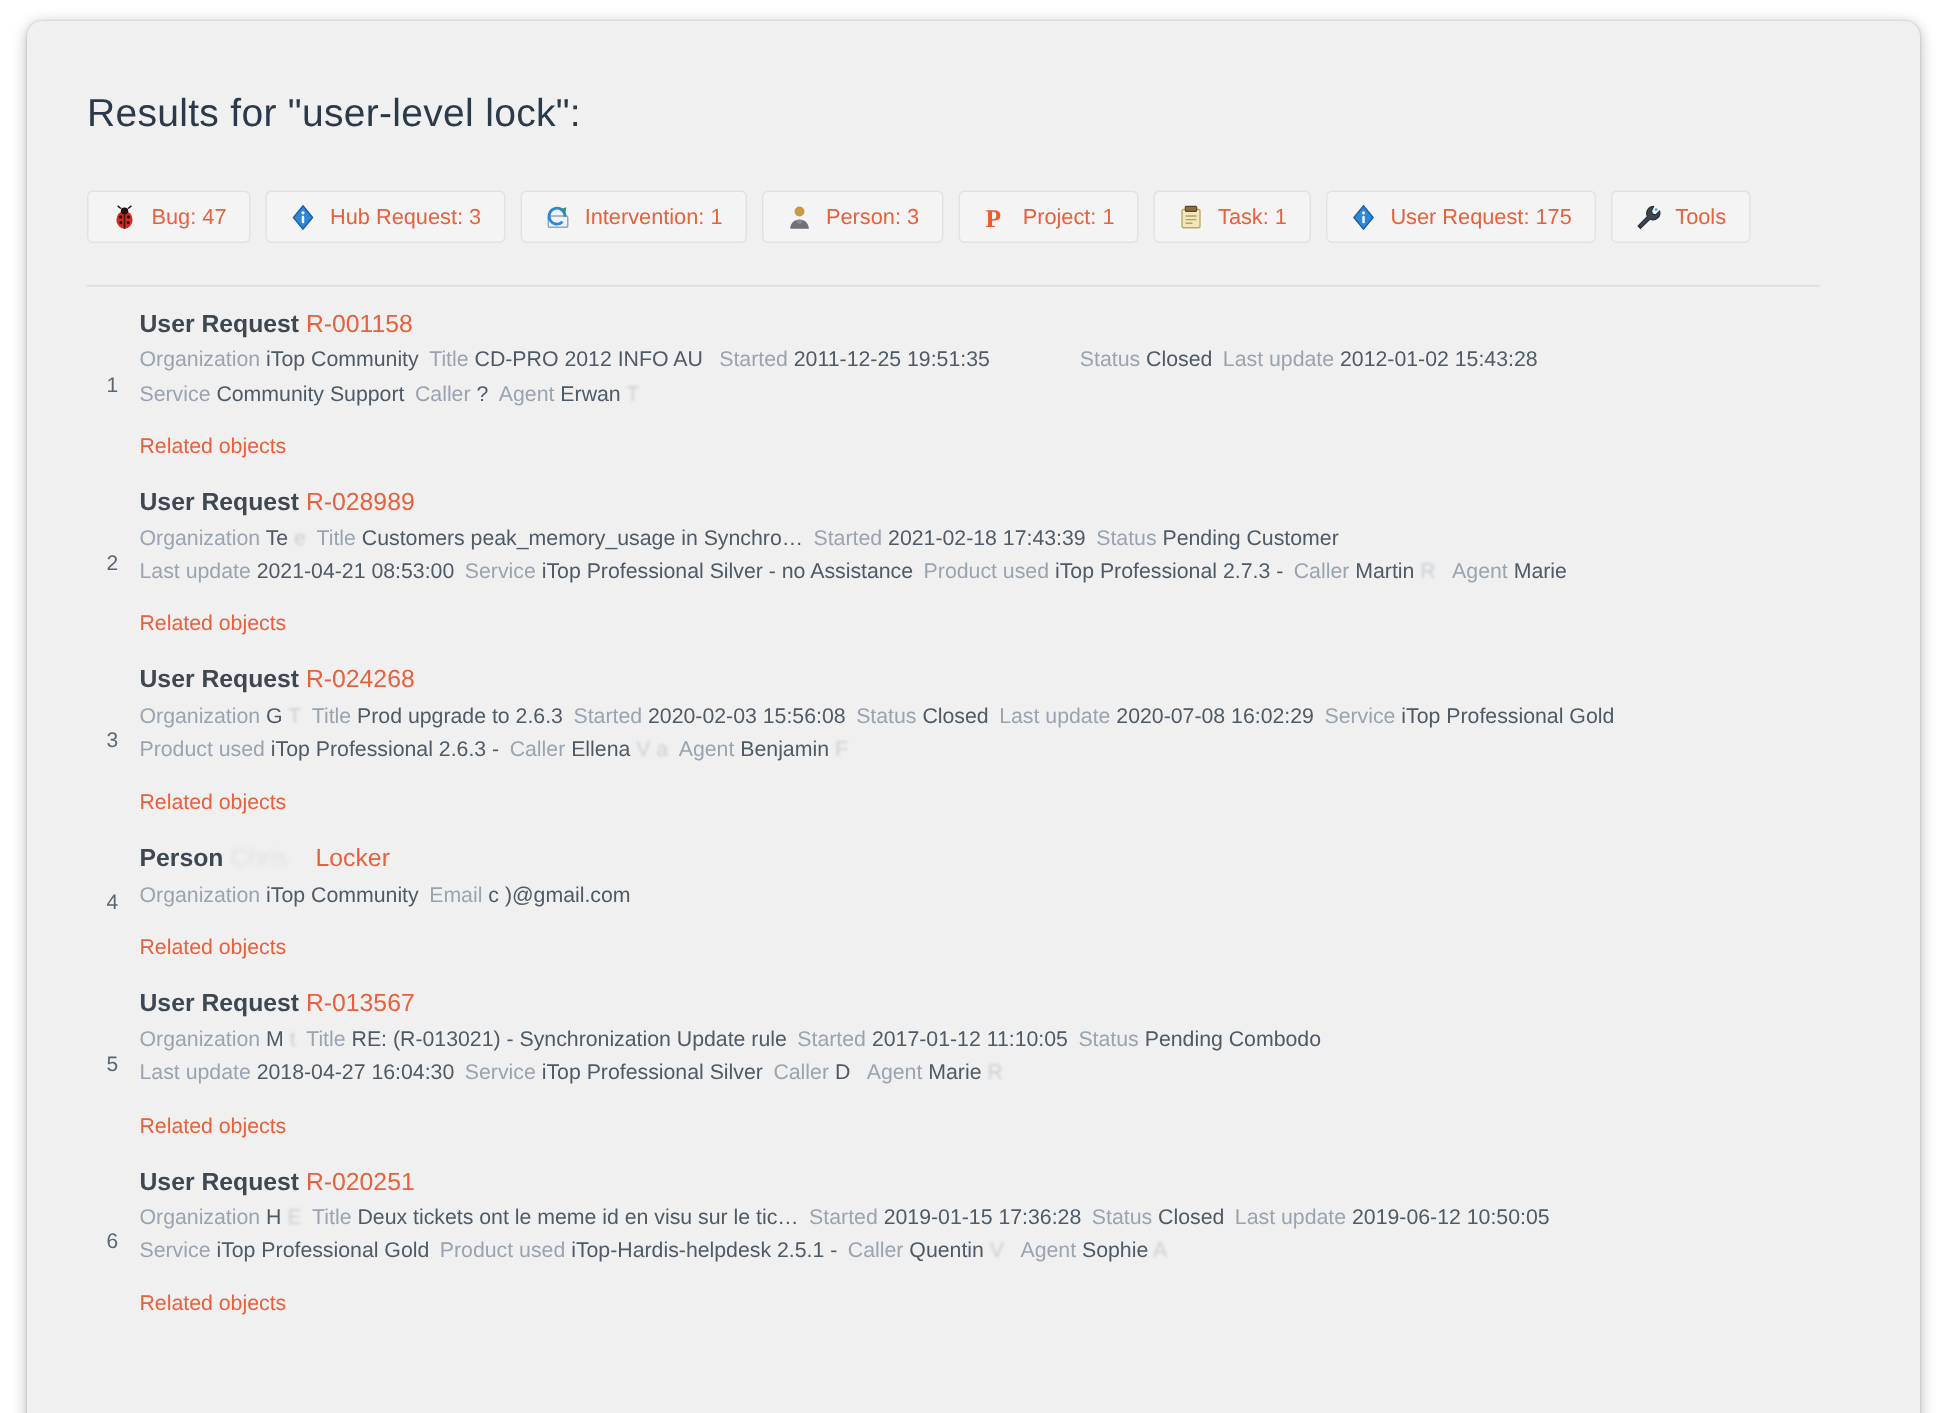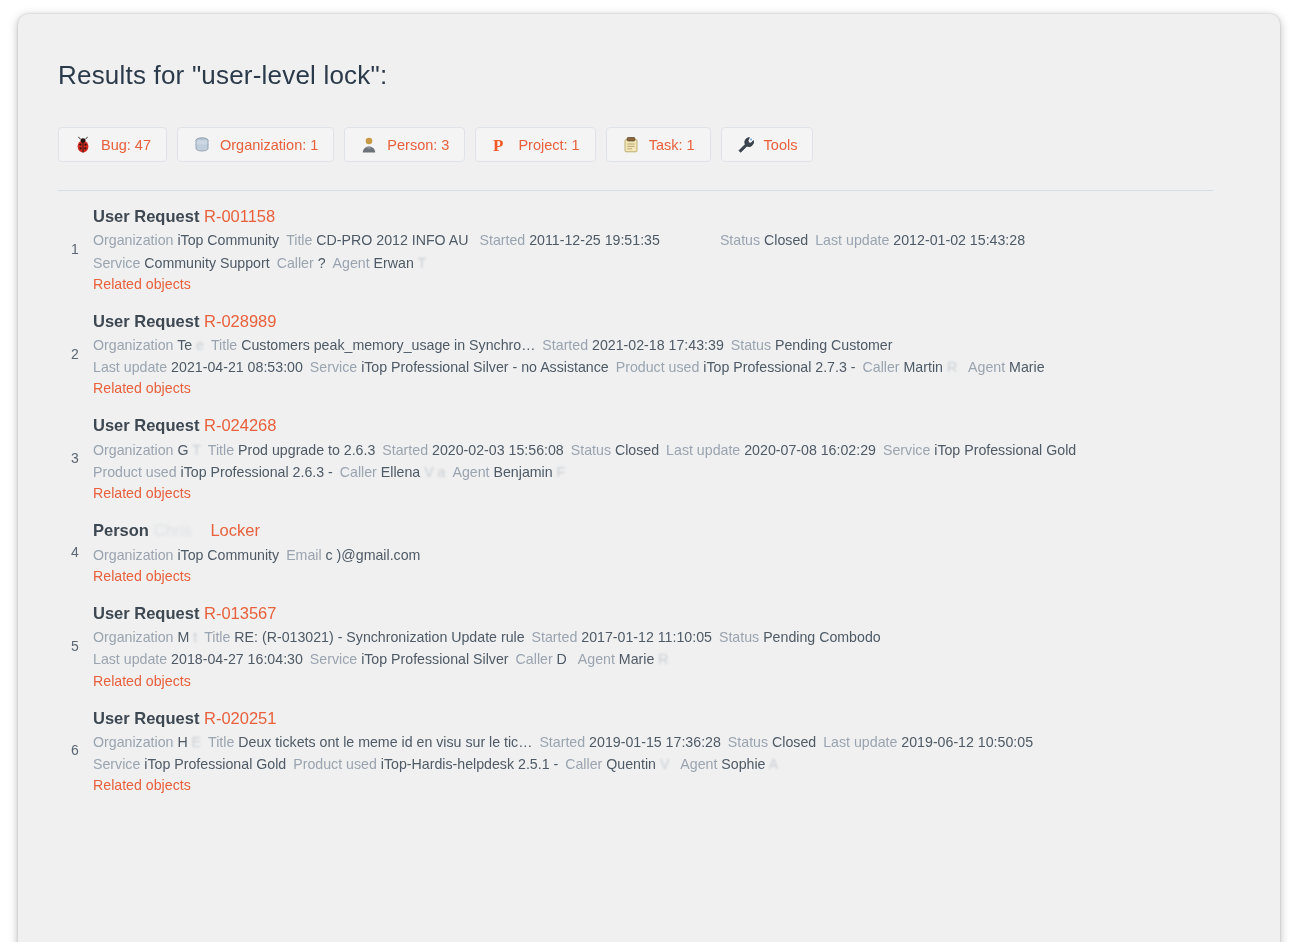--- a/index.html
+++ b/index.html
@@ -105,21 +105,21 @@
   .row-fields {
     font-size: 14.2px;
     line-height: 1.56;
     color: #5d6873;
   }
   .fld-label { color: #9aa4b0; margin-top: 34px; }
   .fld-value { color: #4e5a66; }
   .sep { display: inline-block; width: 7px; }
 
   .related {
-    margin-top: 2px;
+    margin-top: 16px;
     font-size: 14.2px;
     color: #e8603c;
     cursor: pointer;
     display: inline-block;
   }
 
   
   .redact {
     color: #c9ced4;
     opacity: .45;
@@ -152,26 +152,36 @@
                 <circle cx="6.6" cy="12.4" r="1.05" fill="#2a1210"></circle>
                 <circle cx="11.4" cy="12.4" r="1.05" fill="#2a1210"></circle>
                 <path d="M6.6 3 L4.4 1.2 M11.4 3 L13.6 1.2" stroke="#241210" stroke-width="1"></path>
               </svg>
             </span>
             <span class="chip-label">Bug: 47</span>
           </div>
           <div class="chip">
             <span class="chip-icon">
               <svg width="18" height="18" viewBox="0 0 18 18">
-                <ellipse cx="9" cy="4.2" rx="6" ry="2.4" fill="#b7c4d2" stroke="#8496a8" stroke-width=".8"></ellipse>
-                <path d="M3 4.2v4.2c0 1.3 2.7 2.4 6 2.4s6-1.1 6-2.4V4.2" fill="#ccd7e3" stroke="#8496a8" stroke-width=".8"></path>
-                <path d="M3 8.4v4.2c0 1.3 2.7 2.4 6 2.4s6-1.1 6-2.4V8.4" fill="#c0cdda" stroke="#8496a8" stroke-width=".8"></path>
-              </svg>
-            </span>
-            <span class="chip-label">Organization: 1</span>
+                <path d="M9 1.2 L15.4 9 L9 16.8 L2.6 9 Z" fill="#2e86d6" stroke="#1c5f9e" stroke-width=".9"></path>
+                <circle cx="9" cy="5.9" r="1.05" fill="#ffffff"></circle>
+                <rect x="8.2" y="7.8" width="1.6" height="5" rx=".7" fill="#ffffff"></rect>
+              </svg>
+            </span>
+            <span class="chip-label">Hub Request: 3</span>
+          </div>
+          <div class="chip">
+            <span class="chip-icon">
+              <svg width="18" height="18" viewBox="0 0 18 18">
+                <rect x="2.5" y="8" width="13" height="7.5" rx="1.2" fill="#eef3f8" stroke="#8fa6bd" stroke-width="1"></rect>
+                <path d="M13.6 8.5a5.3 5.3 0 1 0-1.6 3.4" fill="none" stroke="#2e86d6" stroke-width="1.9"></path>
+                <path d="M11.2 3.2 L14.6 2.2 L13.9 5.9 Z" fill="#2e9b4e"></path>
+              </svg>
+            </span>
+            <span class="chip-label">Intervention: 1</span>
           </div>
           <div class="chip">
             <span class="chip-icon">
               <svg width="18" height="18" viewBox="0 0 18 18">
                 <circle cx="9" cy="5" r="3.3" fill="#c99a45"></circle>
                 <path d="M2.8 16.5c0-3.6 2.8-6.1 6.2-6.1s6.2 2.5 6.2 6.1z" fill="#6d7178"></path>
                 <path d="M6.6 10.9c.7 1.6 1.4 2.4 2.4 2.4s1.7-.8 2.4-2.4" fill="#878c93"></path>
               </svg>
             </span>
             <span class="chip-label">Person: 3</span>
@@ -190,20 +200,30 @@
                 <rect x="3" y="3.6" width="12" height="12.2" rx="1" fill="#f3e6b8" stroke="#b9a766" stroke-width=".9"></rect>
                 <rect x="5.2" y="1.6" width="7.6" height="3.3" rx=".8" fill="#8d6a3f" stroke="#5d4527" stroke-width=".8"></rect>
                 <path d="M5.4 8h7.2M5.4 10.4h7.2M5.4 12.8h4.6" stroke="#b0a06a" stroke-width=".9"></path>
               </svg>
             </span>
             <span class="chip-label">Task: 1</span>
           </div>
           <div class="chip">
             <span class="chip-icon">
               <svg width="18" height="18" viewBox="0 0 18 18">
+                <path d="M9 1.2 L15.4 9 L9 16.8 L2.6 9 Z" fill="#2e86d6" stroke="#1c5f9e" stroke-width=".9"></path>
+                <circle cx="9" cy="5.9" r="1.05" fill="#ffffff"></circle>
+                <rect x="8.2" y="7.8" width="1.6" height="5" rx=".7" fill="#ffffff"></rect>
+              </svg>
+            </span>
+            <span class="chip-label">User Request: 175</span>
+          </div>
+          <div class="chip">
+            <span class="chip-icon">
+              <svg width="18" height="18" viewBox="0 0 18 18">
                 <path d="M12.4 1.6a4.6 4.6 0 0 0-4.1 6.7L2 14.6l1.6 1.7 6.4-6.2a4.6 4.6 0 0 0 6.4-5.5l-2.6 2.6-2.2-.5-.5-2.2z" fill="#3c4550" stroke="#222a33" stroke-width=".7"></path>
                 <circle cx="14.1" cy="3.6" r="1" fill="#6aa8de"></circle>
               </svg>
             </span>
             <span class="chip-label">Tools</span>
           </div>
         </div>
 
       <div class="divider"></div>
 

